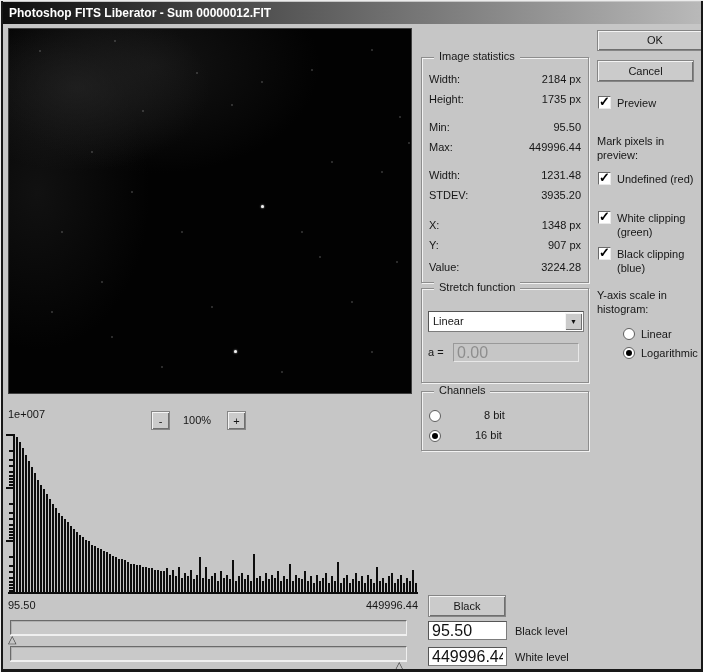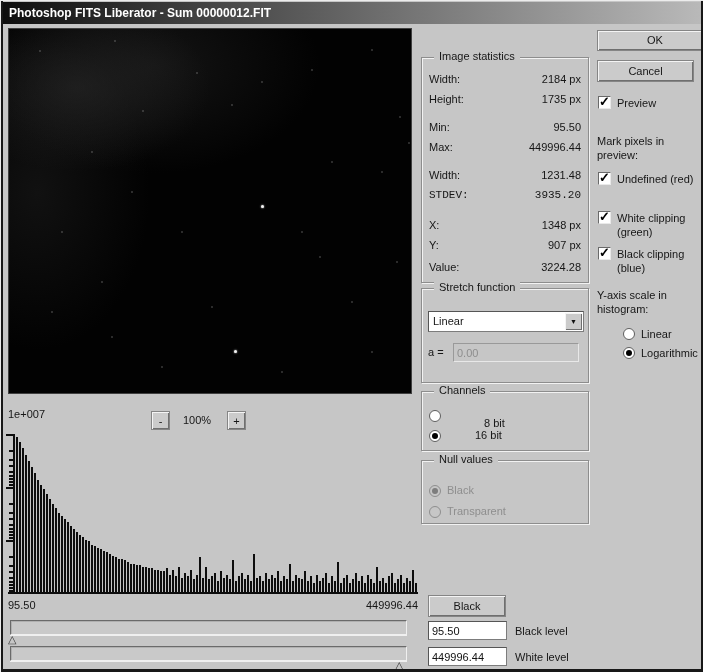--- a/index.html
+++ b/index.html
@@ -23,21 +23,21 @@
   .star{position:absolute;border-radius:50%;}
   
   .btn{background:#cbcbcb;border:1px solid #858585;box-shadow:inset 1px 1px 0 #f4f4f4,inset -1px -1px 0 #6f6f6f;
        text-align:center;box-sizing:border-box;cursor:default;color:#161616;}
   .btn span{display:inline-block;line-height:19px;}
   
   .group{position:absolute;border:1px solid #8d8d8d;box-shadow:1px 1px 0 #f2f2f2,inset 1px 1px 0 #f2f2f2;box-sizing:border-box;}
   .legend{position:absolute;top:-8px;left:12px;background:#c6c6c6;padding:0 5px;white-space:nowrap;}
   
   .field{background:#fff;border:1px solid #7c7c7c;border-top-color:#555;border-left-color:#555;
-       box-sizing:border-box;font-family:"Liberation Sans",sans-serif;font-size:11px;color:#111;padding:2px 3px;}
+       box-sizing:border-box;font-family:"Liberation Sans",sans-serif;font-size:16px;color:#111;padding:2px 3px;}
   .field.disabled{background:#c6c6c6;color:#8e8e8e;border-color:#999 #e8e8e8 #e8e8e8 #999;}
   .combo{background:#fff;border:1px solid #7c7c7c;border-top-color:#555;border-left-color:#555;box-sizing:border-box;}
   .combo .val{position:absolute;left:4px;top:3px;white-space:nowrap;}
   .combo .arrowbtn{position:absolute;right:1px;top:1px;bottom:1px;width:17px;background:#cbcbcb;
        box-shadow:inset 1px 1px 0 #f4f4f4,inset -1px -1px 0 #6f6f6f;text-align:center;}
   .combo .arrowbtn span{font-size:7px;line-height:17px;color:#111;}
   
   .cb{position:absolute;width:13px;height:13px;background:#fff;border:1px solid #6a6a6a;
       border-bottom-color:#e9e9e9;border-right-color:#e9e9e9;box-sizing:border-box;}
   .cb .mark{position:absolute;left:0px;top:-3px;font-size:13px;font-weight:bold;color:#000;}
@@ -344,21 +344,21 @@
         <span style="float:right">95.50</span>
       </div>
     <div class="abs" style="left:7px;top:83px;right:7px;">
         <span style="float:left">Max:</span>
         <span style="float:right">449996.44</span>
       </div>
     <div class="abs" style="left:7px;top:111px;right:7px;">
         <span style="float:left">Width:</span>
         <span style="float:right">1231.48</span>
       </div>
-    <div class="abs" style="left:7px;top:131px;right:7px;font-family:Liberation Mono, monospace;">
+    <div class="abs" style="left:7px;top:131px;right:7px;">
         <span style="float:left">STDEV:</span>
         <span style="float:right">3935.20</span>
       </div>
     <div class="abs" style="left:7px;top:161px;right:7px;">
         <span style="float:left">X:</span>
         <span style="float:right">1348 px</span>
       </div>
     <div class="abs" style="left:7px;top:181px;right:7px;">
         <span style="float:left">Y:</span>
         <span style="float:right">907 px</span>
@@ -377,33 +377,22 @@
     </div>
     <div class="lbl" style="left:6px;top:57px;">a =</div>
     <input class="field disabled abs" style="left: 31px; top: 54px; width: 126px; height: 19px;" disabled="" value="0.00">
   </div>
 
   <div class="group" style="left:421px;top:391px;width:168px;height:60px;">
     <span class="legend">Channels</span>
     <span class="radio" style="left:7px;top:18px;">
       
     </span>
-    <div class="lbl" style="left:25px;top:25px;padding-left:37px;">8 bit</div>
+    <div class="lbl" style="left:25px;top:17px;padding-left:37px;">8 bit</div>
     <span class="radio" style="left:7px;top:38px;">
       <span class="dot"></span>
     </span>
     <div class="lbl" style="left:25px;top:37px;margin-left:28px;">16 bit</div>
   </div>
 
-  <div class="group" style="left:421px;top:460px;width:168px;height:64px;">
-    <span class="legend">Null values</span>
-    <span class="radio disabled" style="left:7px;top:24px;">
-      <span class="dot"></span>
-    </span>
-    <div class="lbl dis-text" style="left:25px;top:23px;">Black</div>
-    <span class="radio disabled" style="left:7px;top:45px;">
-      
-    </span>
-    <div class="lbl dis-text" style="left:25px;top:44px;">Transparent</div>
-  </div>
 
   <div id="frame"></div>
 </div>
 
 </body></html>

